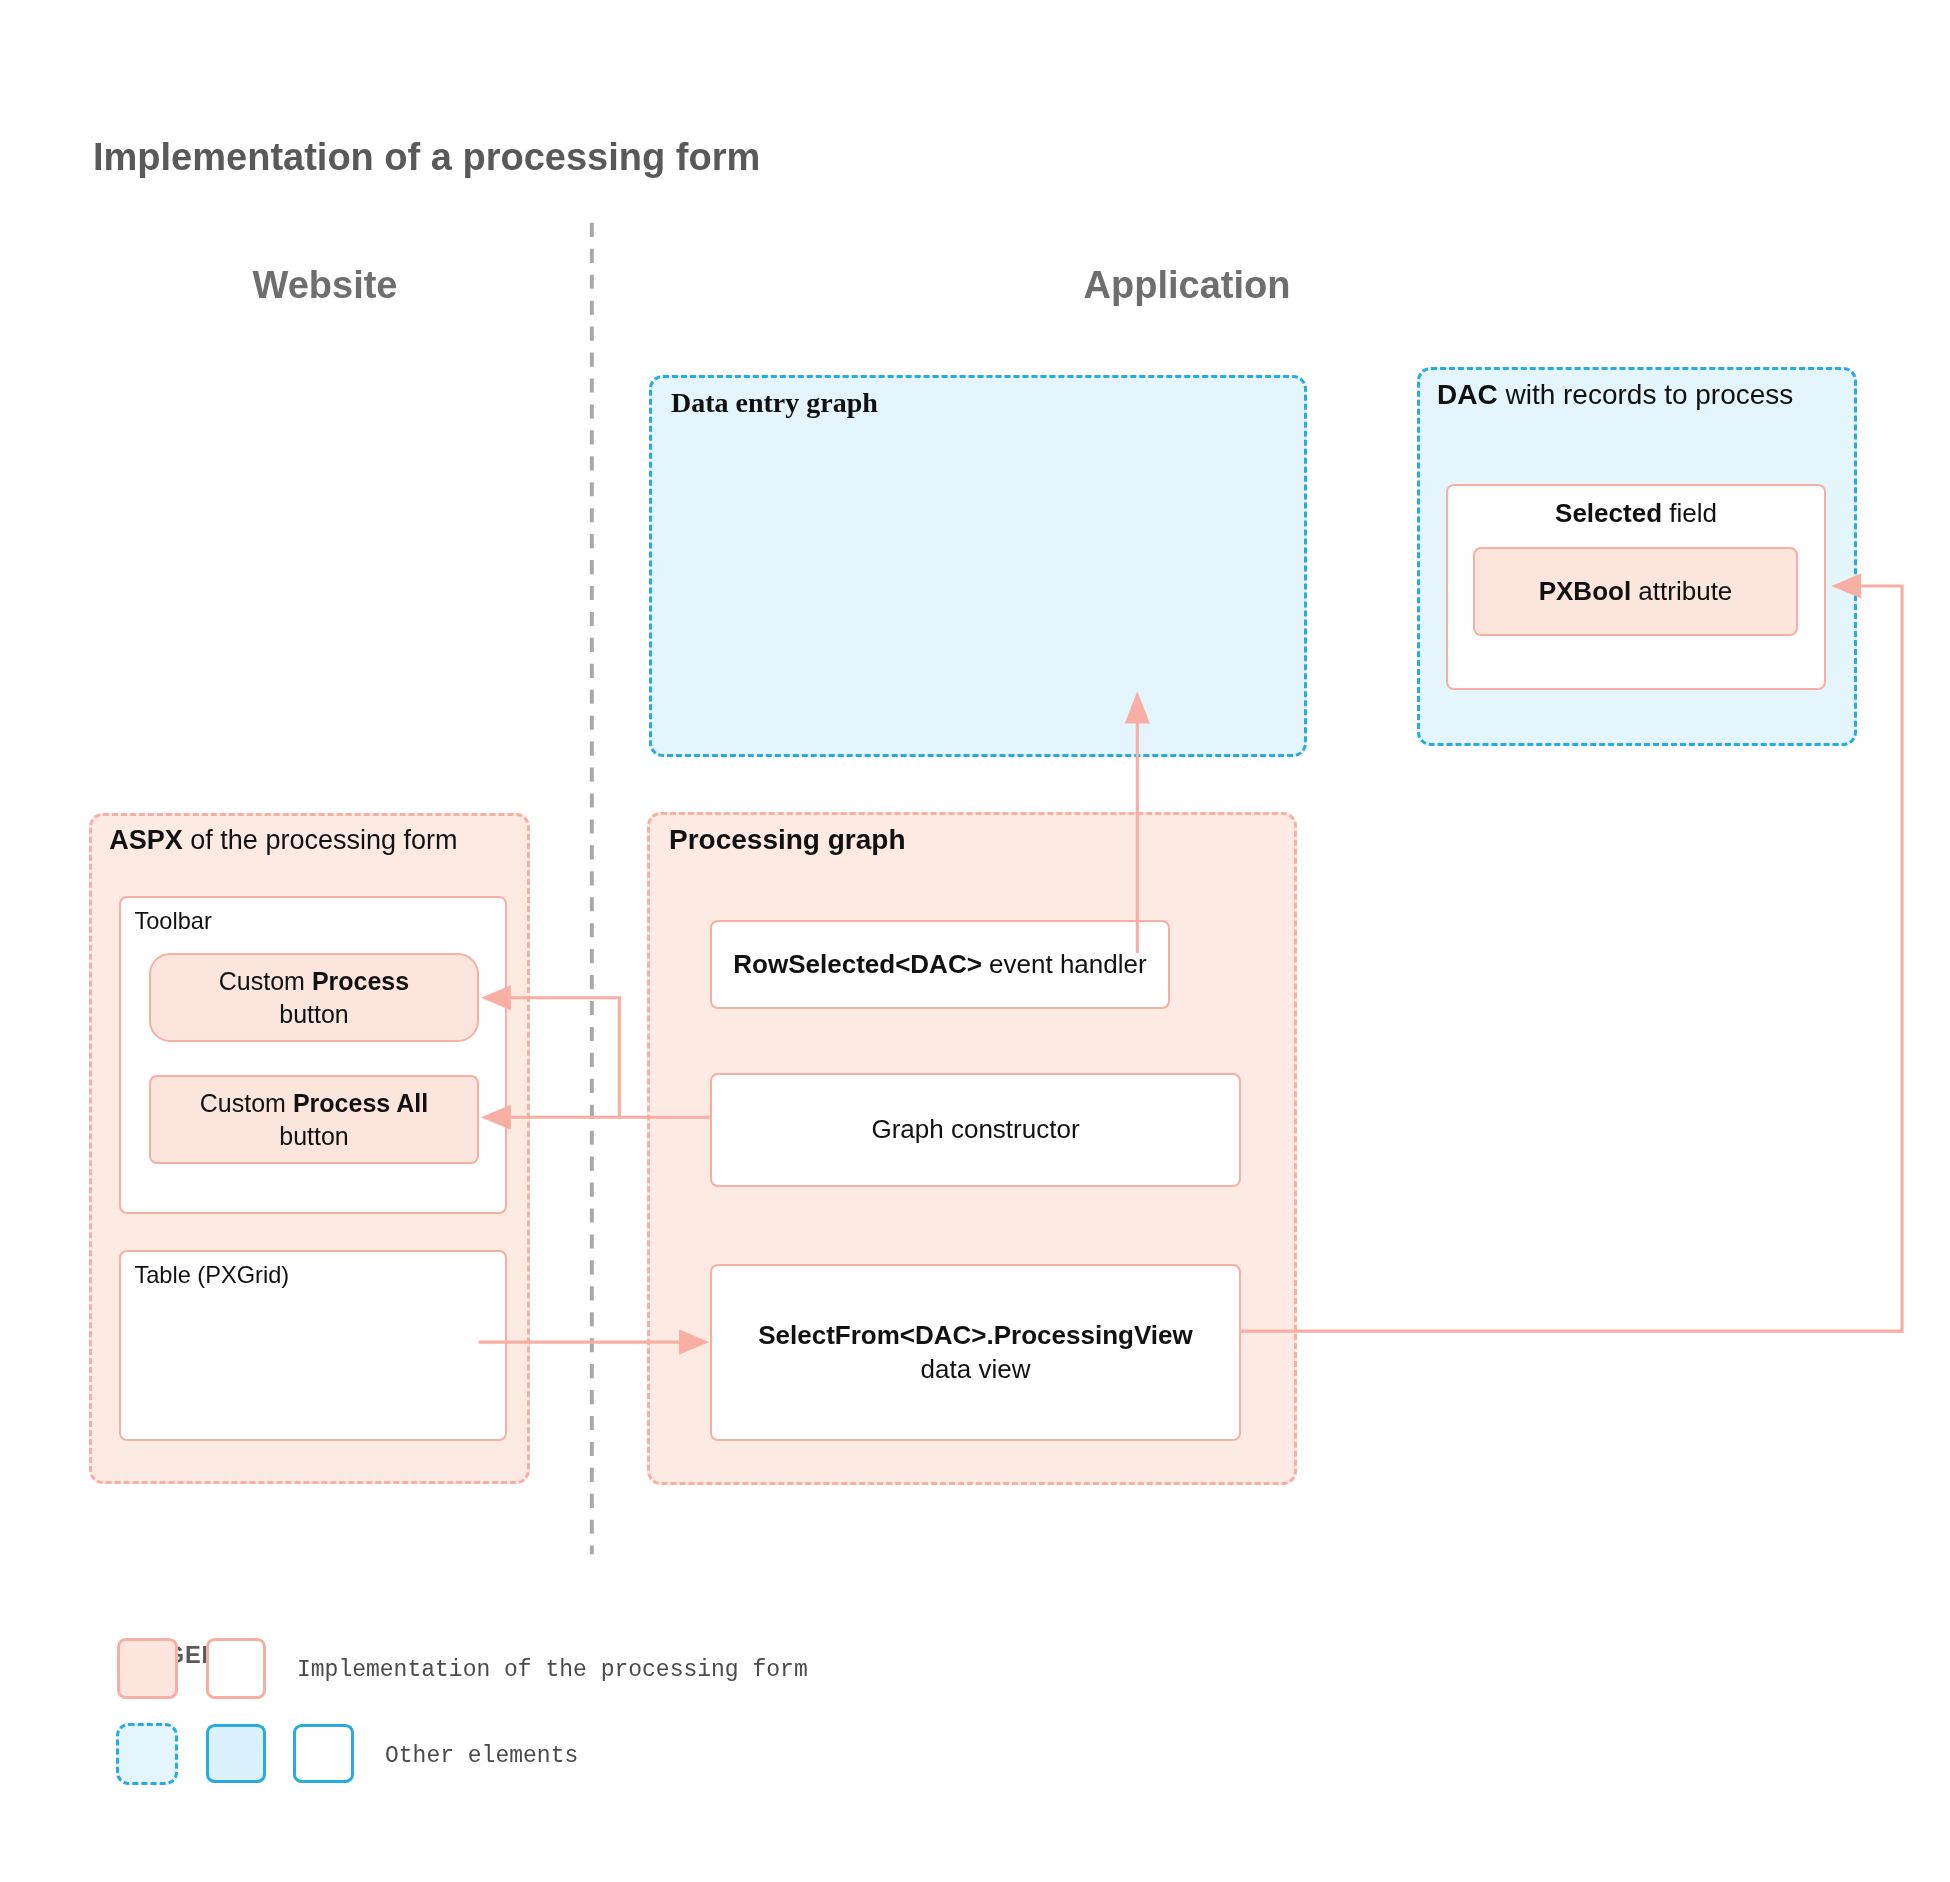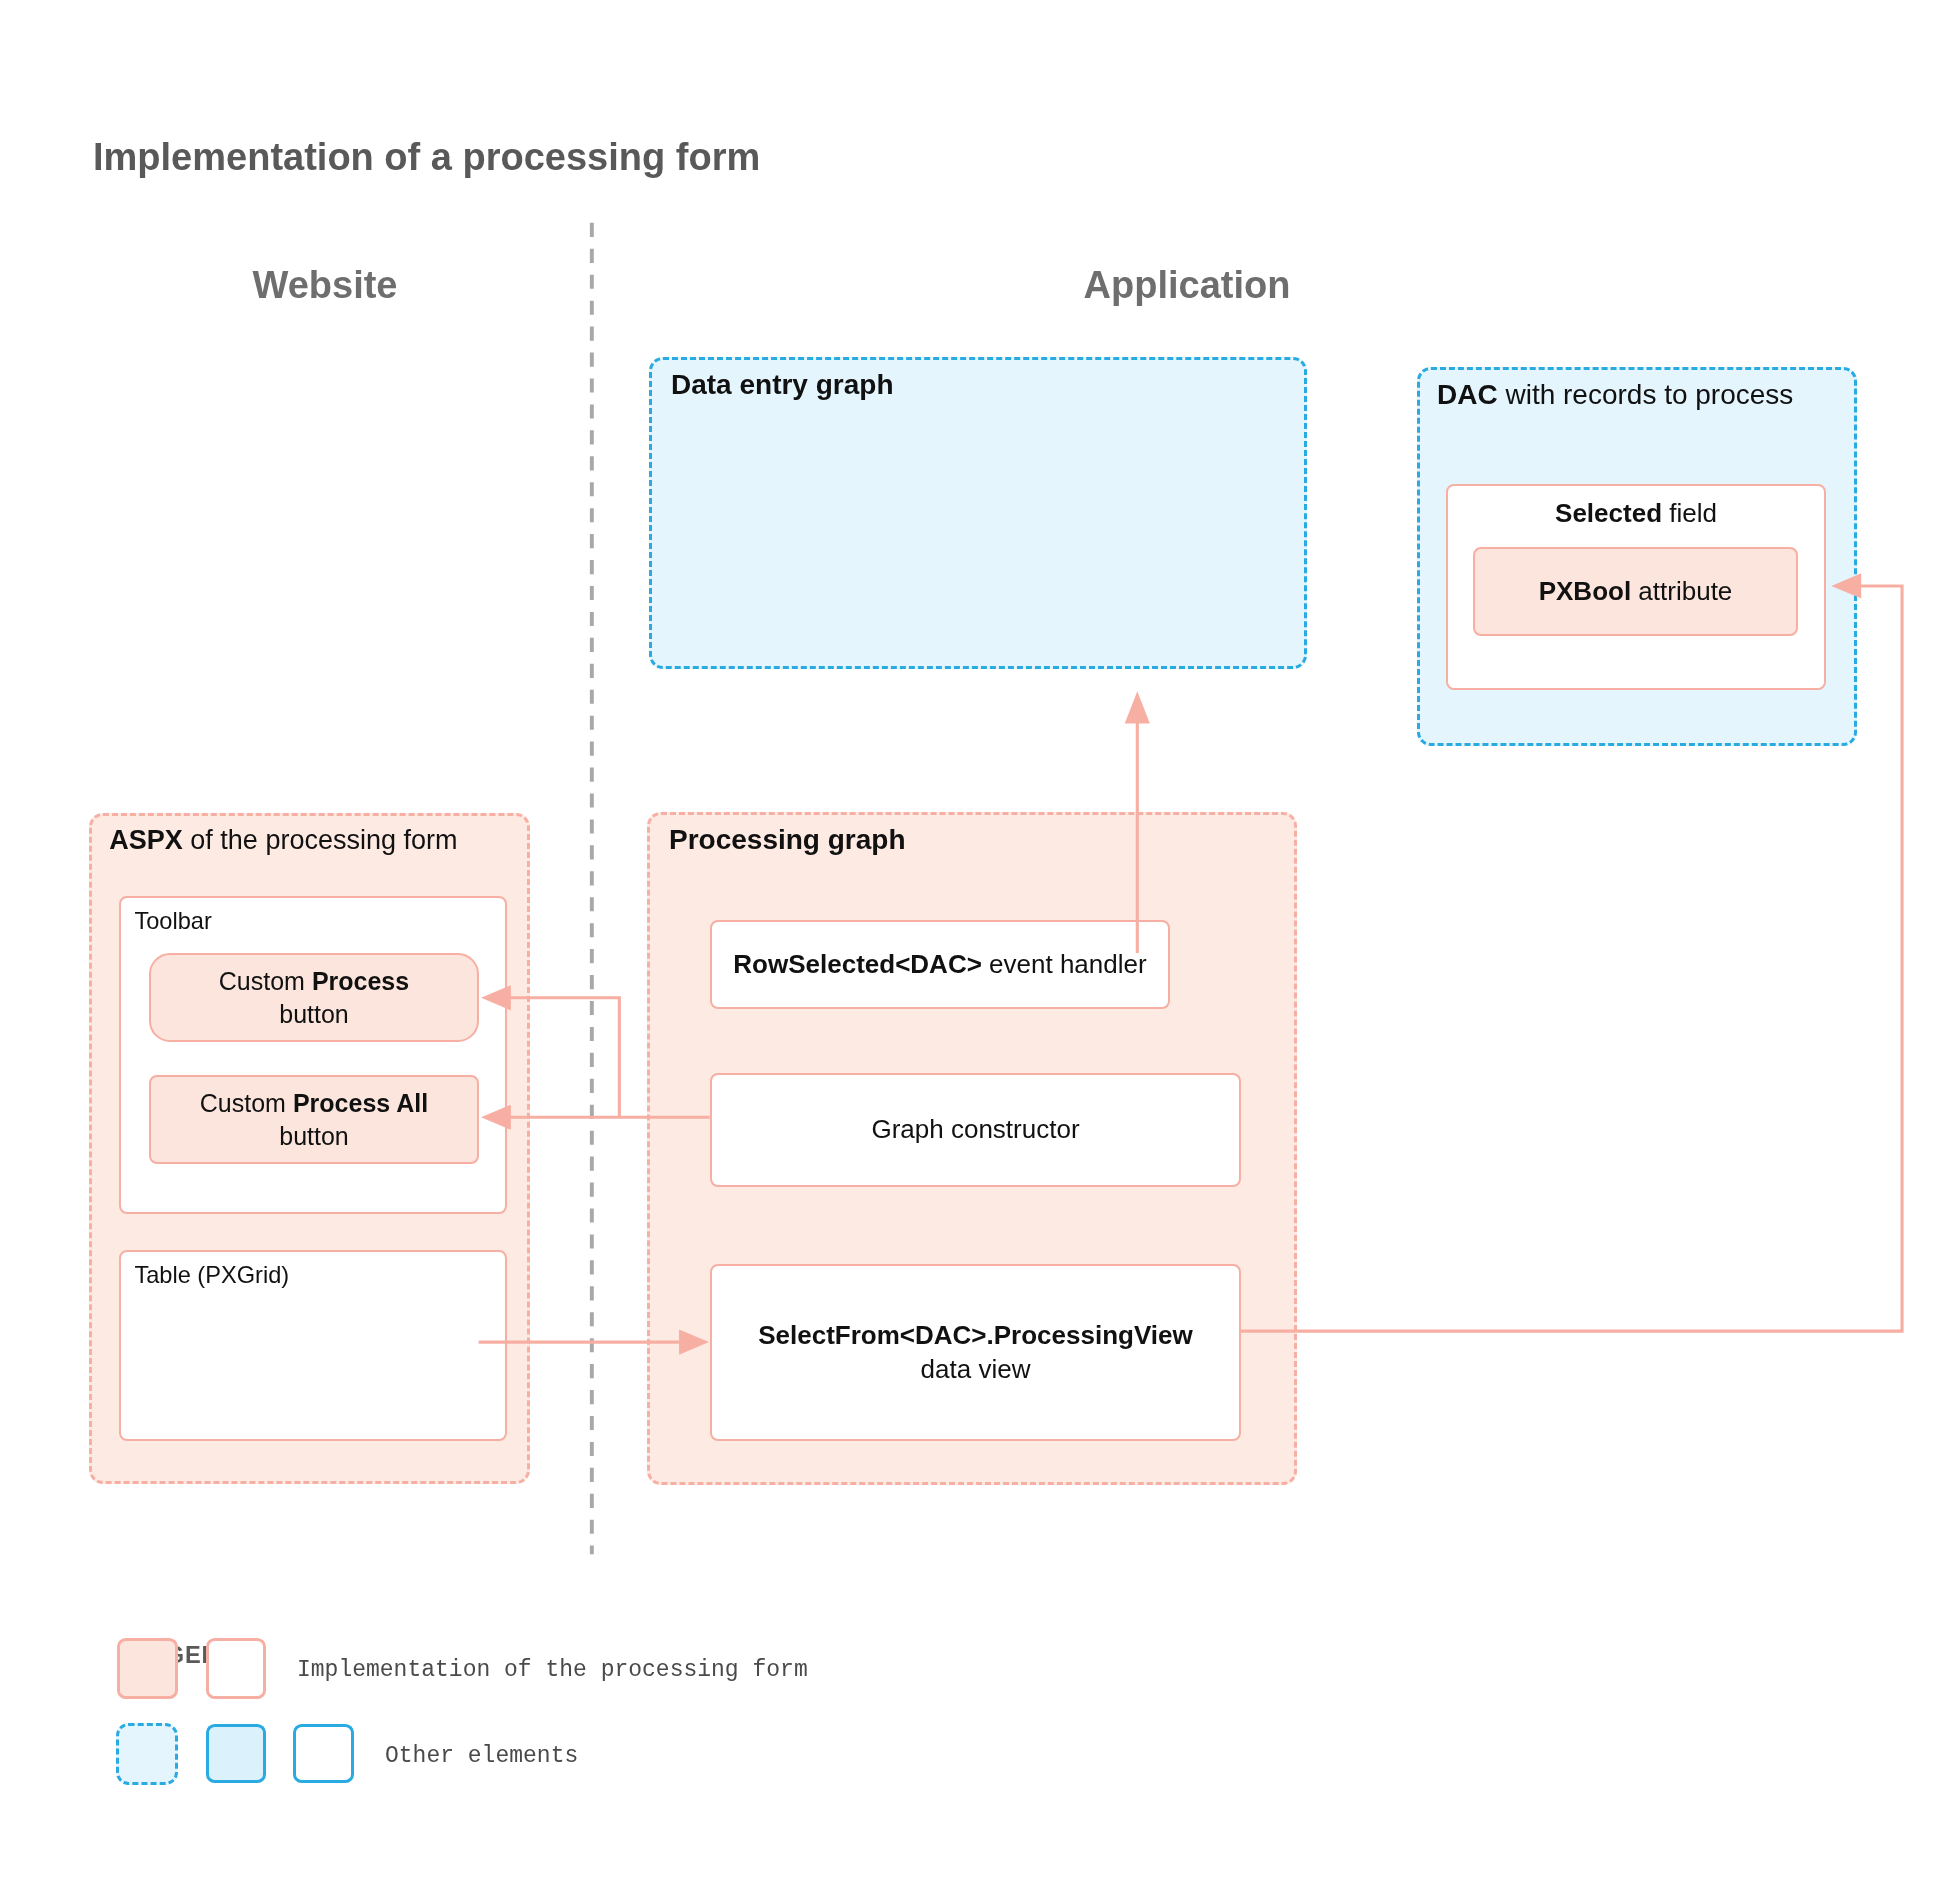--- a/index.html
+++ b/index.html
@@ -50,21 +50,21 @@
 </head>
 <body>
 
 <div class="canvas">
 
   <div class="abs title">Implementation of a processing form</div>
 
   <div class="abs col-header" style="left:168px;top:252px;">Website</div>
   <div class="abs col-header" style="left:1030px;top:252px;">Application</div>
 
-  <div class="abs group blue" style="left:649px;top:345px;width:658px;height:312px;">
+  <div class="abs group blue" style="left:649px;top:363px;width:658px;height:382px;font-family:Liberation Serif, serif;">
     <div class="group-label b">Data entry graph</div>
   </div>
 
 
   <div class="abs group blue" style="left:1417px;top:355px;width:440px;height:379px;">
     <div class="group-label" style="left:17px;"><span class="b">DAC</span><span> with records to process</span></div>
   </div>
 
   <div class="abs node" style="left:1446px;top:472px;width:380px;height:206px;align-items:flex-start;">
     <div style="margin-top:11px;"><span class="b">Selected</span><span> field</span></div>

